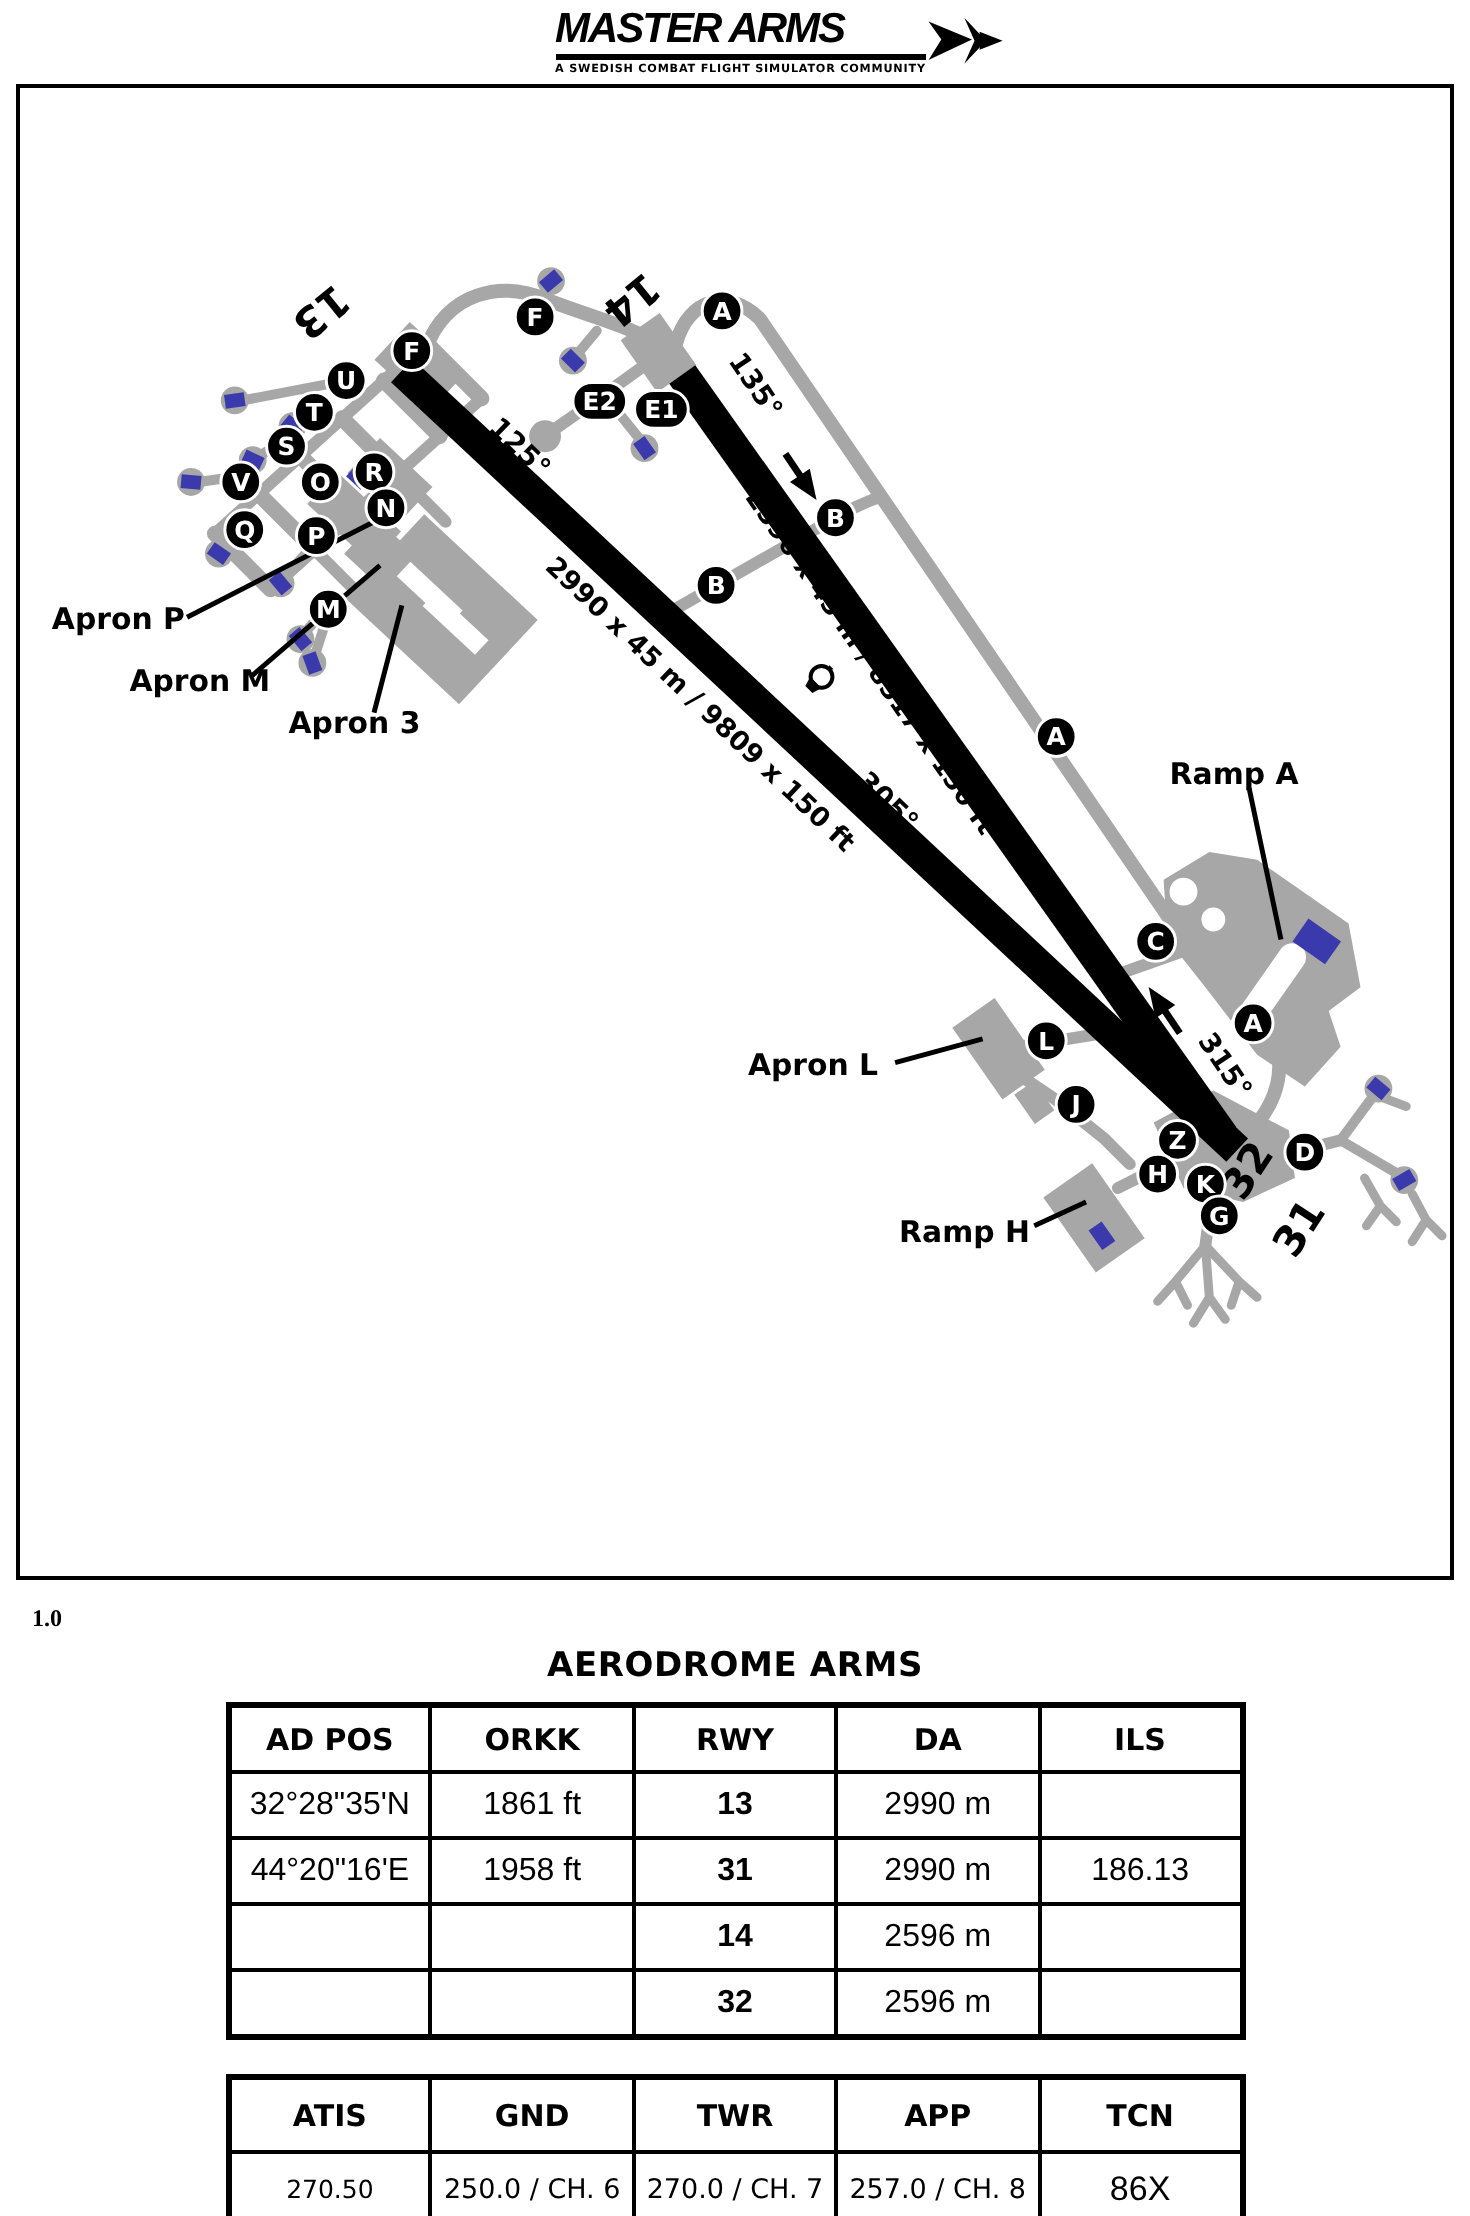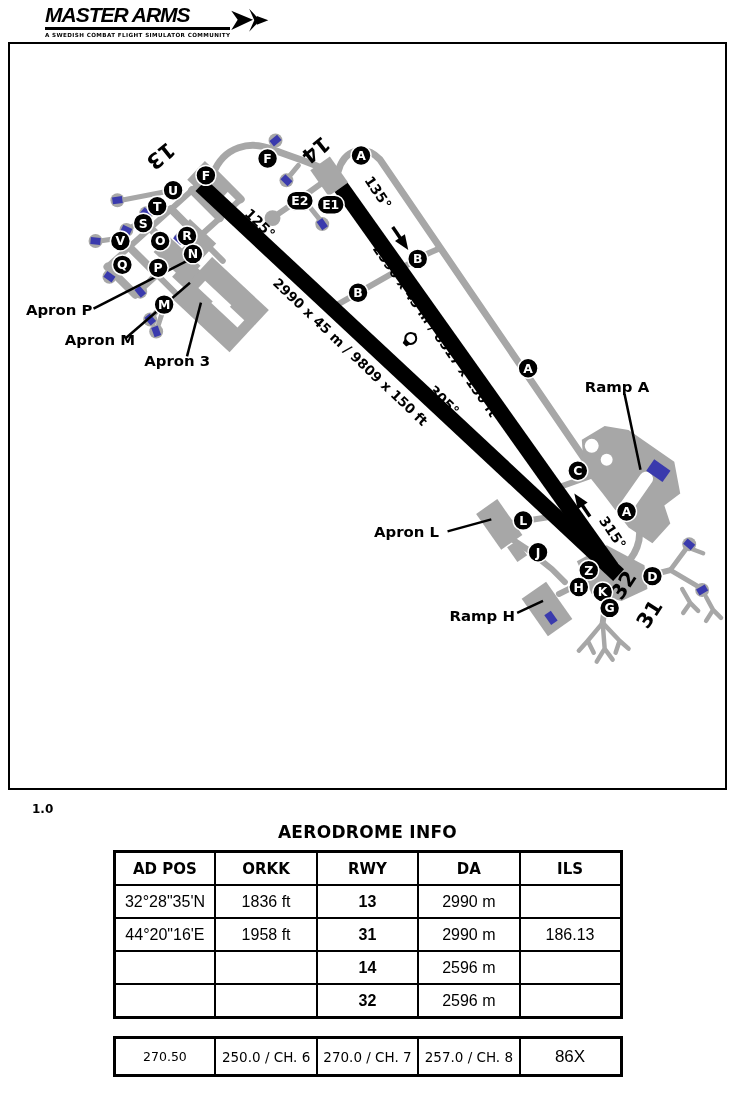--- a/index.html
+++ b/index.html
@@ -1,33 +1,33 @@
 <!DOCTYPE html>
 <html><head>
 <meta charset="utf-8">
 <style>
   html,body{margin:0;padding:0;background:#fff;}
   .page{width:735px;height:1108px;background:#fff;position:relative;font-family:"DejaVu Sans",sans-serif;overflow:hidden;}
   
-  .hdr{height:42px;display:flex;align-items:center;}
+  .hdr{height:42px;display:flex;align-items:center;justify-content:center;}
   .brand{margin-left:45px;width:225px;display:flex;align-items:center;}
   .brand-txt{display:inline-block;}
   .brand-name{font-family:"Liberation Sans",sans-serif;font-weight:bold;font-style:italic;font-size:21px;letter-spacing:-1px;border-bottom:3px solid #000;line-height:1.05;white-space:nowrap;}
   .brand-tag{font-size:5.6px;font-weight:bold;letter-spacing:.4px;margin-top:2px;white-space:nowrap;}
   .title{flex:1;text-align:center;font-family:"Liberation Sans",sans-serif;font-weight:bold;font-size:25px;letter-spacing:.5px;}
   
   .map-box{margin:0 8px;width:715px;height:744px;border:2px solid #000;position:relative;background:#fff;}
   svg text{font-family:"DejaVu Sans",sans-serif;}
   .twy-letter{fill:#fff;font-size:12.5px;font-weight:bold;text-anchor:middle;}
   .rwy-num{font-size:21px;font-weight:bold;text-anchor:middle;fill:#000;}
   .dim-txt{font-size:13.5px;font-weight:bold;text-anchor:middle;fill:#000;}
   .hdg-txt{font-size:14px;font-weight:bold;text-anchor:middle;fill:#000;}
   .area-txt{font-size:15px;font-weight:bold;fill:#000;}
   
-  .version{margin:12px 0 0 32px;font-size:12px;font-weight:bold;}
+  .version{margin:12px 0 0 16px;font-size:12px;font-weight:bold;font-family:Liberation Serif, serif;}
   .tbl-title{text-align:center;font-size:17px;font-weight:bold;margin:6px 0 8px 0;letter-spacing:.3px;}
   table{border-collapse:collapse;width:510px;margin:0 auto;table-layout:fixed;border:3px solid #000;}
   th{border:2px solid #000;font-size:15px;font-weight:bold;text-align:center;vertical-align:middle;font-family:"DejaVu Sans",sans-serif;}
   td{border:2px solid #000;font-size:16px;text-align:center;vertical-align:middle;font-family:"Liberation Sans",sans-serif;}
   .info th{height:29px;}
   .info td{height:29px;}
   .info td.rwy{font-weight:bold;font-size:16px;}
   .freq{margin-top:17px;}
   .freq th{height:33px;}
   .freq td{height:33px;font-family:"DejaVu Sans",sans-serif;font-size:13.5px;}
@@ -327,33 +327,33 @@
       <g>
             <circle cx="646" cy="535" r="10" fill="#000" stroke="#fff" stroke-width="1.5"></circle>
             <text class="twy-letter" x="646" y="539.5">D</text>
           </g>
     </g>
   </svg>
   </div>
 
   <div class="version">1.0</div>
 
-  <div class="tbl-title">AERODROME INFO</div>
+  <div class="tbl-title">AERODROME ARMS</div>
   <table class="info">
     <tbody>
         <tr>
       <th>AD POS</th>
       <th>ORKK</th>
       <th>RWY</th>
       <th>DA</th>
       <th>ILS</th>
     </tr>
     <tr>
       <td>32°28"35'N</td>
-      <td>1836 ft</td>
+      <td>1861 ft</td>
       <td class="rwy">13</td>
       <td>2990 m</td>
       <td></td>
     </tr>
     <tr>
       <td>44°20"16'E</td>
       <td>1958 ft</td>
       <td class="rwy">31</td>
       <td>2990 m</td>
       <td>186.13</td>
@@ -370,20 +370,27 @@
       <td></td>
       <td class="rwy">32</td>
       <td>2596 m</td>
       <td></td>
     </tr>
   </tbody>
     </table>
 
   <table class="freq">
     <tbody>
+        <tr>
+      <th>ATIS</th>
+      <th>GND</th>
+      <th>TWR</th>
+      <th>APP</th>
+      <th>TCN</th>
+    </tr>
     <tr>
       <td class="atis">270.50</td>
       <td>250.0 / CH. 6</td>
       <td>270.0 / CH. 7</td>
       <td>257.0 / CH. 8</td>
       <td class="tcn">86X</td>
     </tr>
   </tbody>
     </table>
 

